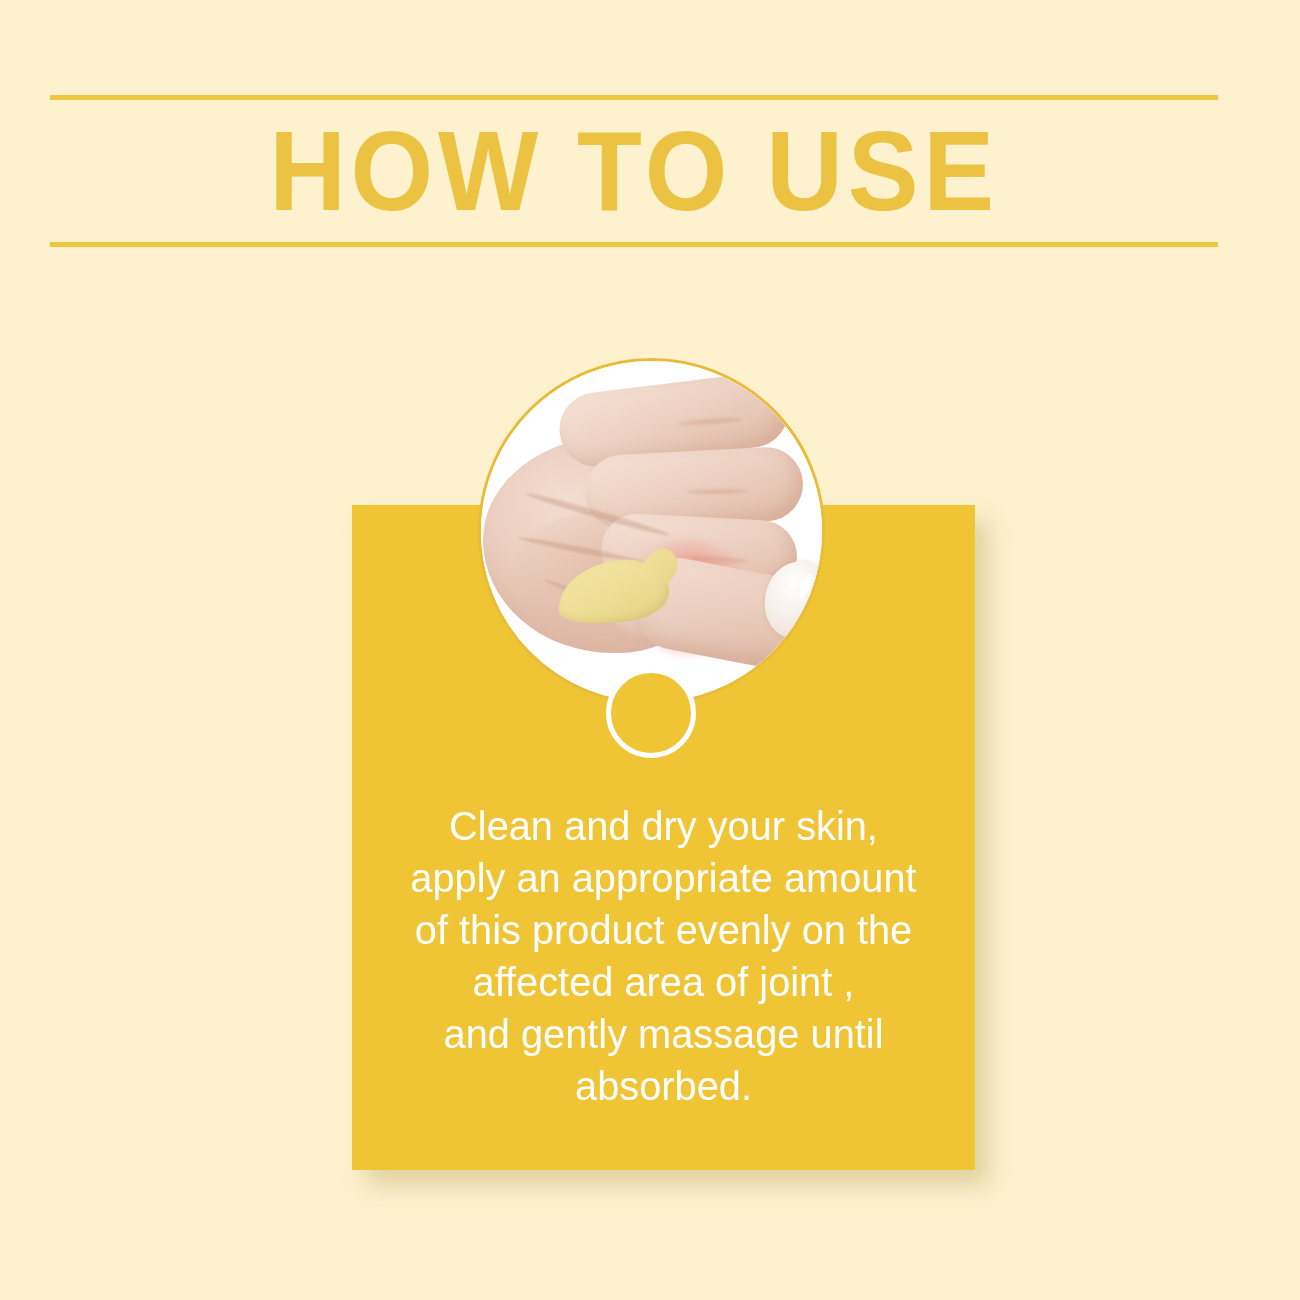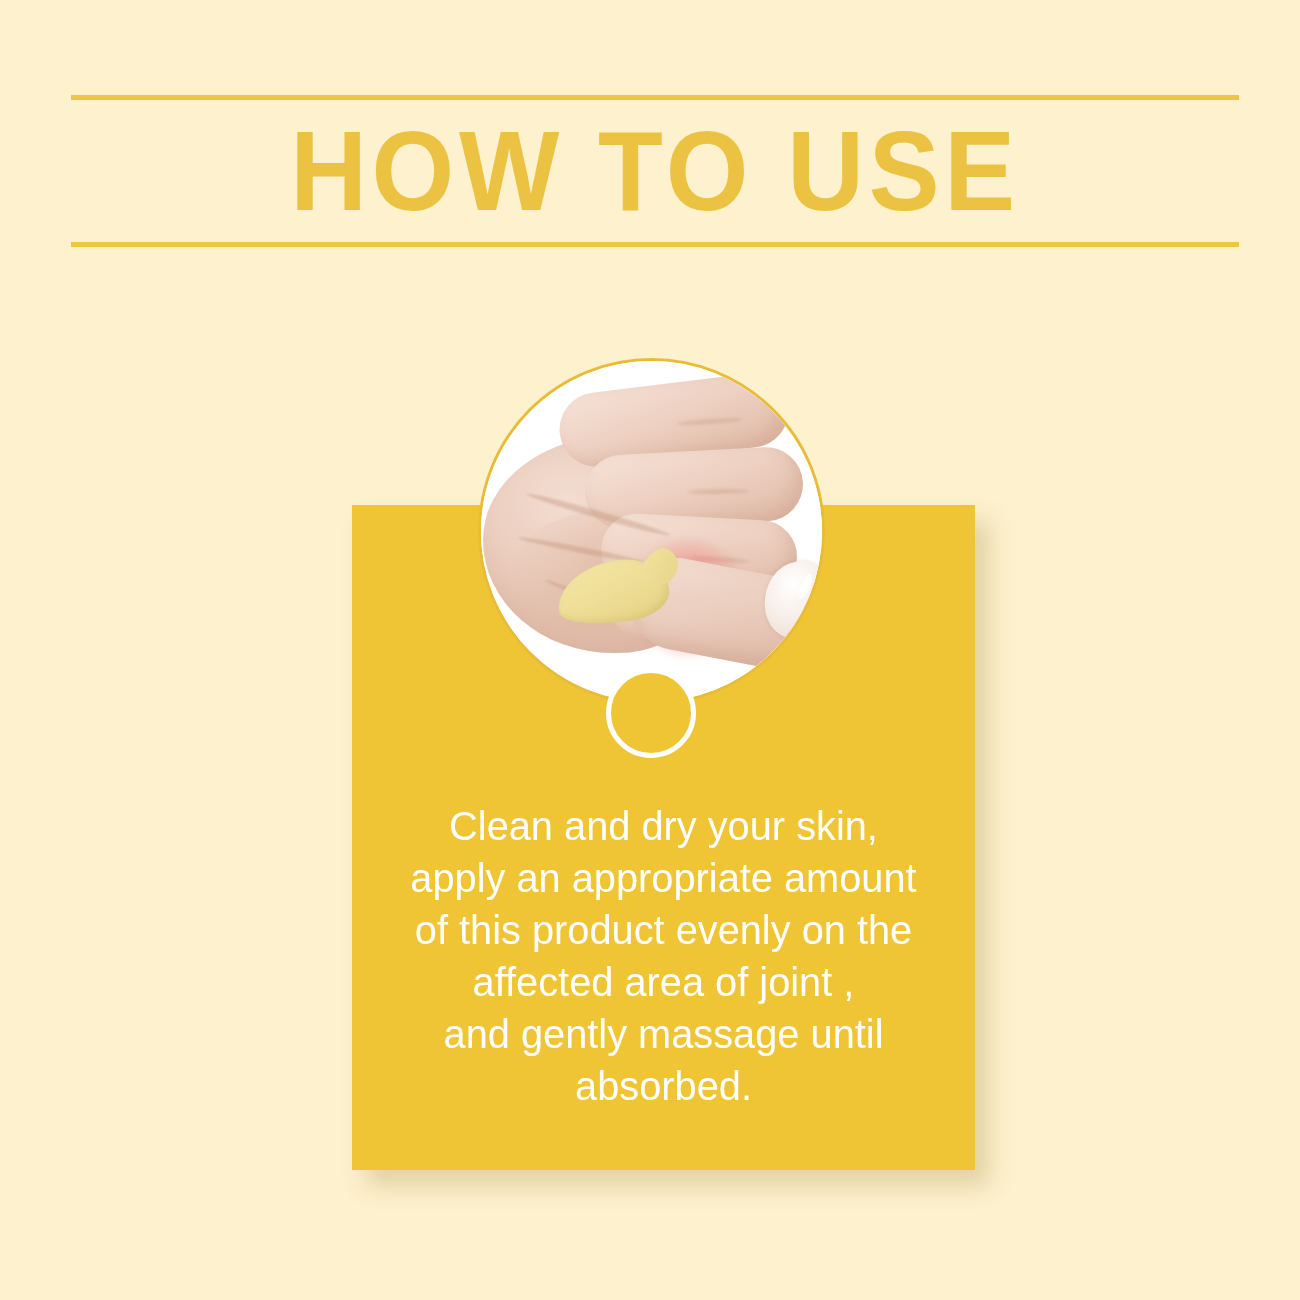--- a/index.html
+++ b/index.html
@@ -19,21 +19,21 @@
     position: absolute;
     inset: 0;
     width: 1300px;
     height: 1300px;
     background: #fdf1ce;
   }
 
   
   .header {
     position: absolute;
-    left: 71px;
+    left: 50px;
     top: 95px;
     width: 1168px;
     height: 108px;
   }
   .rule {
     position: absolute;
     left: 0;
     width: 100%;
     height: 5px;
     background: #eec63f;

